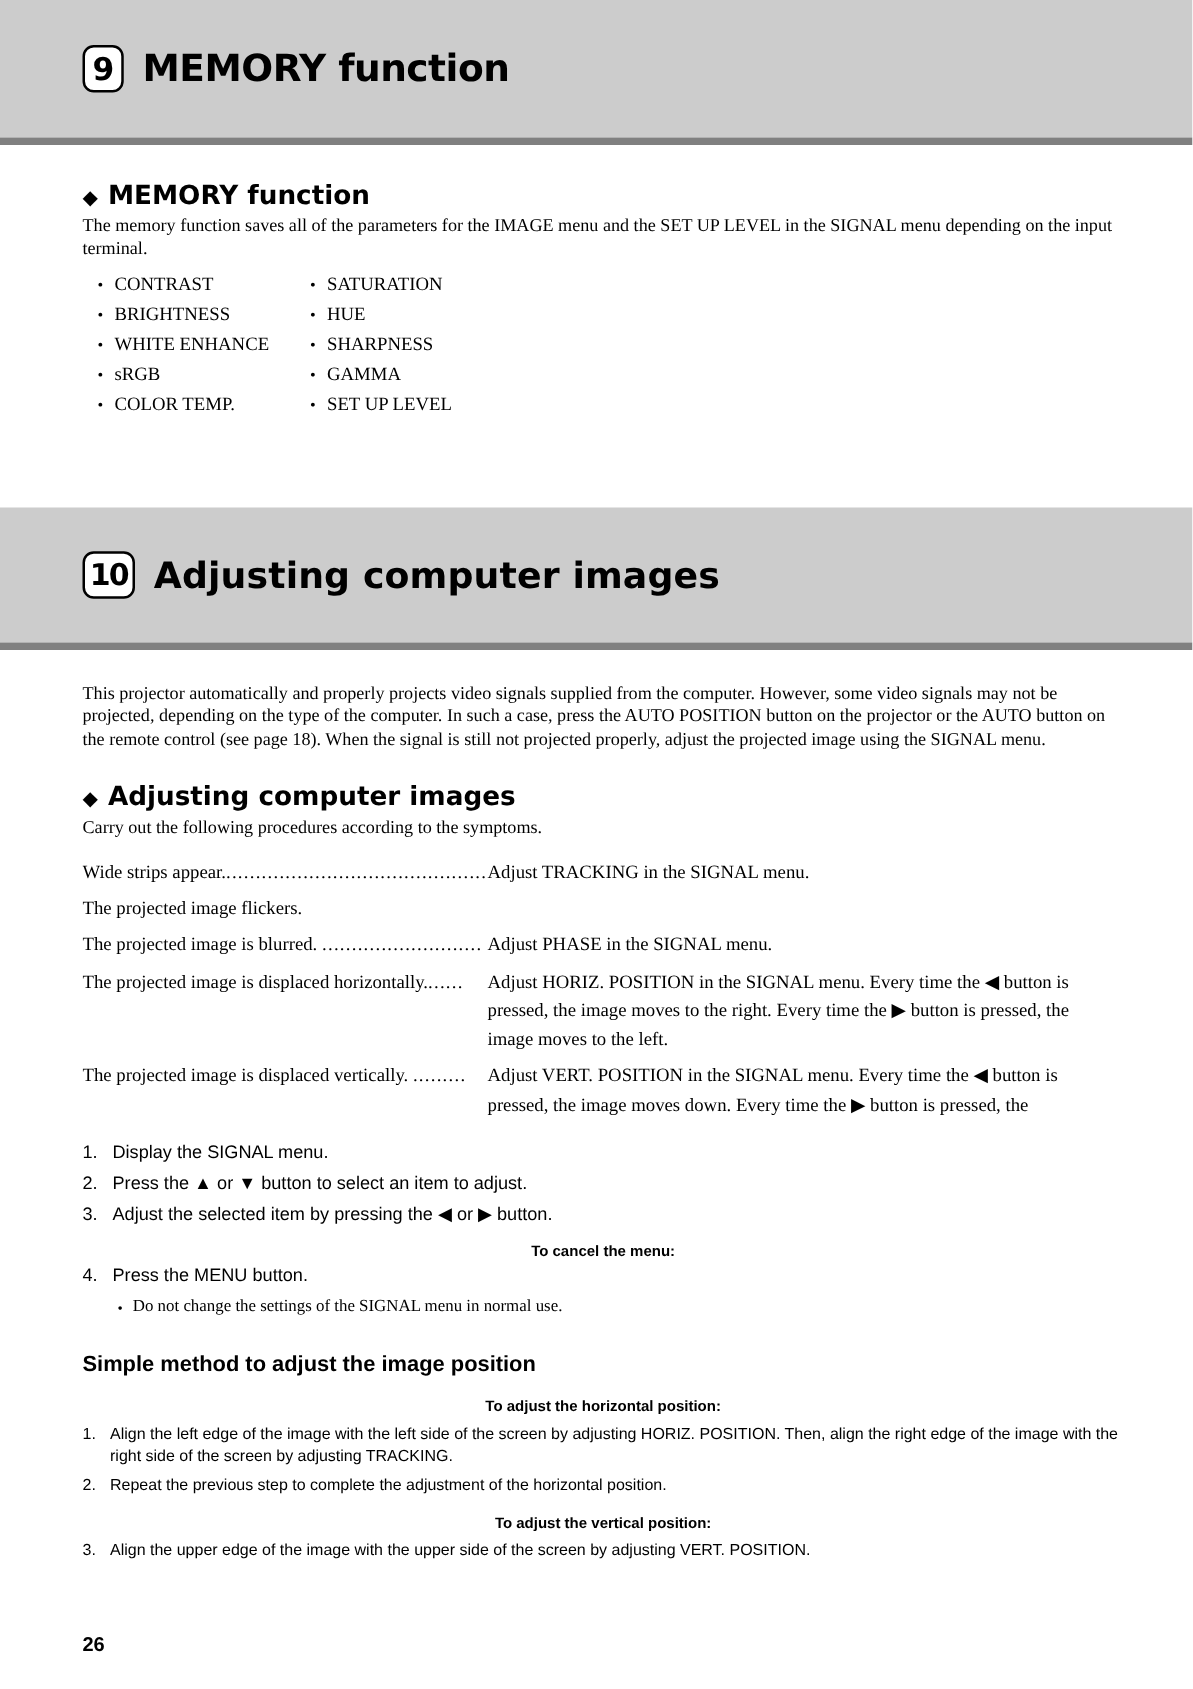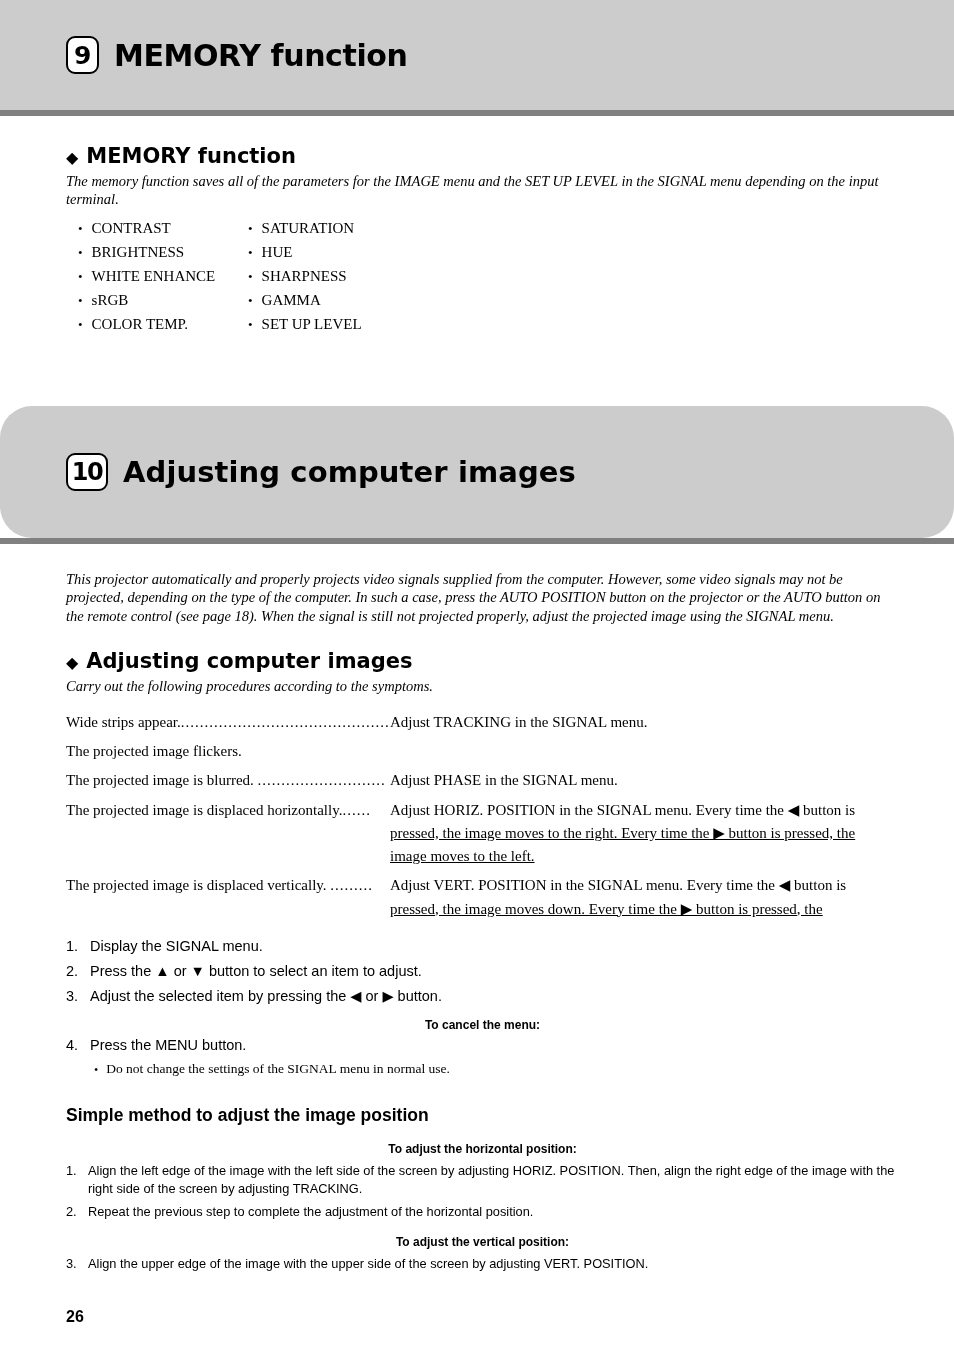--- a/index.html
+++ b/index.html
@@ -23,21 +23,21 @@
     box-sizing: border-box;
     display: flex;
     align-items: center;
   }
   .banner-rule {
     width: 100%;
     background: #808080;
   }
   #banner-1 { height: 110px; }
   #rule-1 { height: 6px; }
-  #banner-2 { height: 132px; margin-top: 0; border-radius: 32px; }
+  #banner-2 { height: 108px; margin-top: 0; }
   #rule-2 { height: 6px; }
 
   .banner-inner {
     display: flex;
     align-items: center;
     padding-left: 66px;
   }
   .chapter-badge {
     background: #ffffff;
     border: 2.5px solid #000000;
@@ -92,21 +92,20 @@
     font-size: 16px;
     margin-right: 8px;
     line-height: 1;
   }
 
   p.body {
     font-size: 14.5px;
     line-height: 1.25;
     margin: 4px 0 0 0;
     text-align: left;
-    font-style: italic;
   }
 
   
   .param-list {
     margin: 12px 0 0 0;
     padding: 0;
     list-style: none;
     position: relative;
   }
   .param-row {
@@ -146,21 +145,20 @@
   .symptom-left .leader {
     letter-spacing: 1px;
   }
   .symptom-right {
     font-size: 15px;
     line-height: 1.55;
     flex: 1;
   }
   .symptom-right .cont {
     display: block;
-    text-decoration: underline;
   }
 
   
   .steps {
     margin: 14px 0 0 0;
     padding: 0;
     list-style: none;
     font-family: "Liberation Sans", sans-serif;
   }
   .step {

